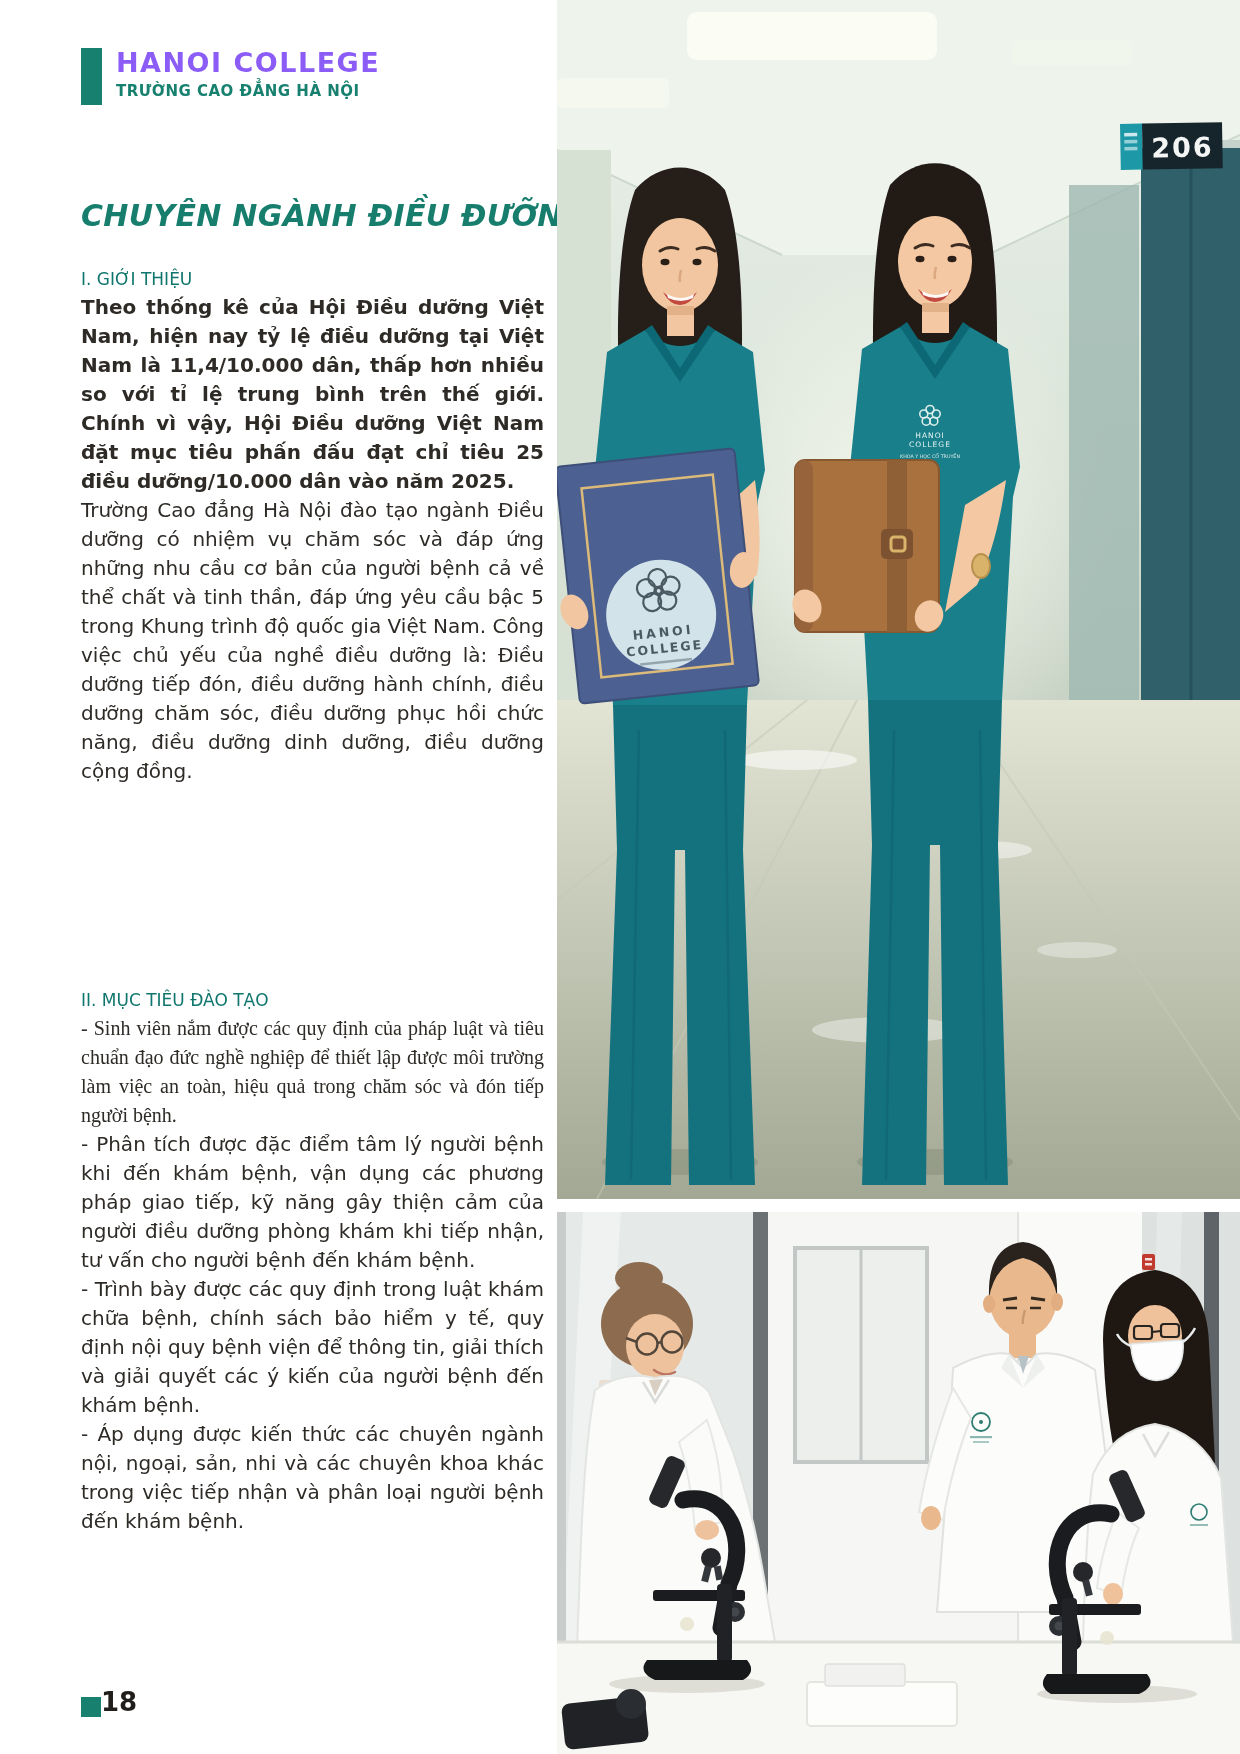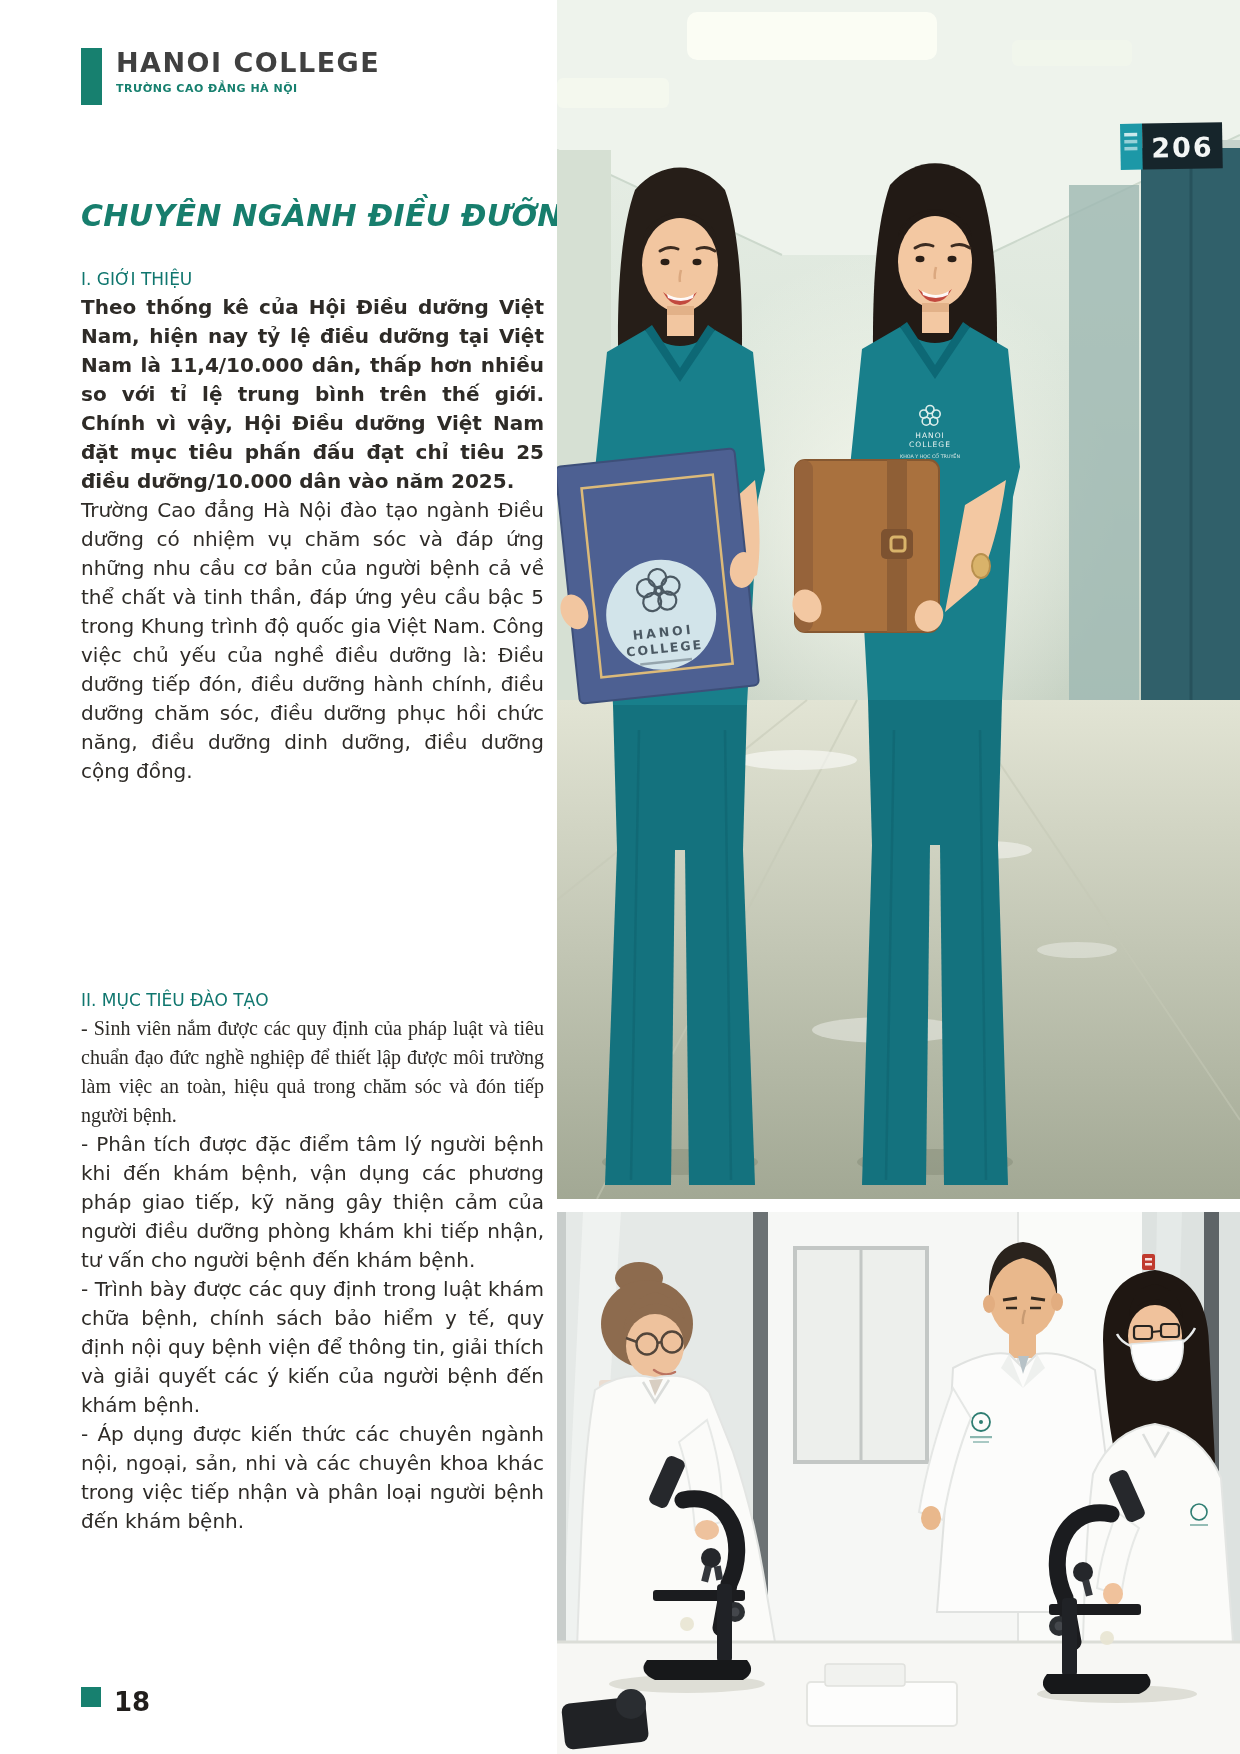--- a/index.html
+++ b/index.html
@@ -5,38 +5,38 @@
   html,body { margin:0; padding:0; background:#888; }
   .page {
     position:relative; width:1240px; height:1754px; margin:0 auto;
     background:#ffffff; overflow:hidden;
     font-family:"DejaVu Sans","Liberation Sans",sans-serif;
     color:#2e2b27;
   }
   
   .logo { position:absolute; left:81px; top:48px; display:flex; align-items:flex-start; gap:14px; }
   .logo-bar { width:21px; height:57px; background:#17806f; }
-  .logo-title { font-size:27px; font-weight:bold; color:#404040; letter-spacing:1.5px; line-height:1.1; }
-  .logo-subtitle { font-size:11px; font-weight:bold; color:#17806f; letter-spacing:0.5px; margin-top:4px; }
+  .logo-title { font-size:27px; font-weight:bold; color:#8b5cf6; letter-spacing:1.5px; line-height:1.1; }
+  .logo-subtitle { font-size:15px; font-weight:bold; color:#17806f; letter-spacing:0.5px; margin-top:4px; }
   
   .article { position:absolute; left:81px; top:199px; width:463px; }
   .article h1 { margin:0; font-size:30px; line-height:34px; font-weight:bold; font-style:italic;
                 color:#177e6d; letter-spacing:0.3px; white-space:nowrap; }
   .section-heading { margin:0; font-weight:400; font-size:17px; line-height:28px; color:#0f766e; }
   .sec-1 { margin-top:32px; }
   .sec-2 { margin-top:200px; }
   .article p { margin:0; font-size:20px; line-height:29px; text-align:justify; }
   .p-1 { margin-top:19px;font-weight:bold; }
   .p-2 { margin-top:21px; }
   .b-1 { margin-top:20px;font-family:Liberation Serif, serif; }
   .b-2 { margin-top:27px; }
   .b-3 { margin-top:28px; }
   .b-4 { margin-top:29px; }
   
-  .page-footer { position:absolute; left:81px; top:1687px; display:flex; align-items:flex-start; gap:13px; }
+  .page-footer { position:absolute; left:81px; top:1687px; display:flex; align-items:flex-end; }
   .page-square { width:20px; height:20px; background:#17806f; }
   .page-number { font-size:26px; font-weight:bold; color:#211e1c; }
   
   .photo-top { position:absolute; left:557px; top:0; width:683px; height:1430px; margin:0; }
   .photo-bottom { position:absolute; left:557px; top:1212px; width:683px; height:542px; margin:0; }
   .photo-top svg, .photo-bottom svg { display:block; }
   svg text { font-family:"DejaVu Sans","Liberation Sans",sans-serif; }
 </style>
 </head>
 <body>

